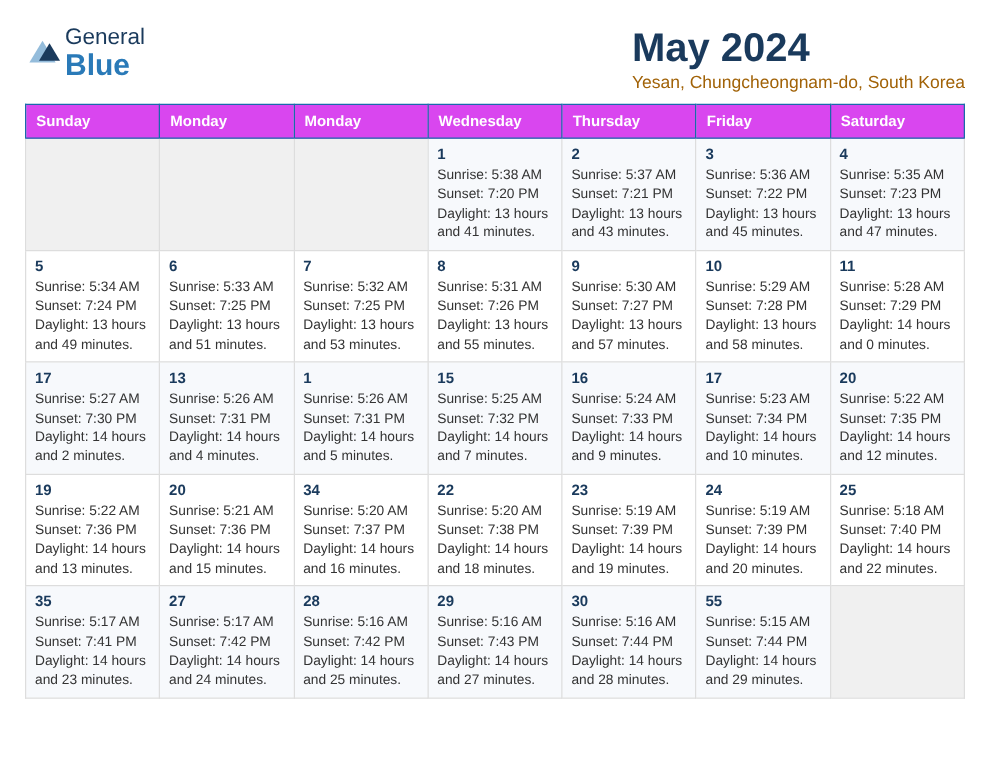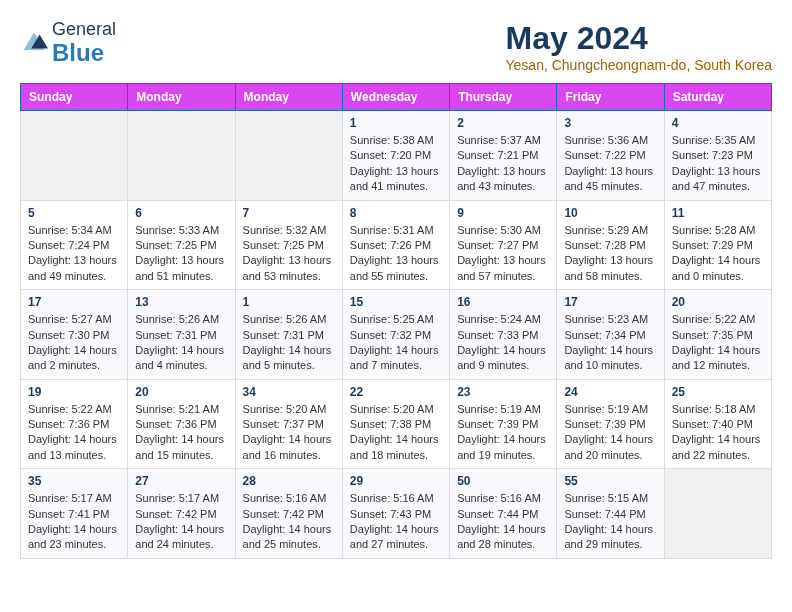--- a/index.html
+++ b/index.html
@@ -236,21 +236,21 @@
         </td>
         <td>
           <span class="day-num">28</span>
           <div class="day-detail">Sunrise: 5:16 AM<br>Sunset: 7:42 PM<br>Daylight: 14 hours<br>and 25 minutes.</div>
         </td>
         <td>
           <span class="day-num">29</span>
           <div class="day-detail">Sunrise: 5:16 AM<br>Sunset: 7:43 PM<br>Daylight: 14 hours<br>and 27 minutes.</div>
         </td>
         <td>
-          <span class="day-num">50</span>
+          <span class="day-num">30</span>
           <div class="day-detail">Sunrise: 5:16 AM<br>Sunset: 7:44 PM<br>Daylight: 14 hours<br>and 28 minutes.</div>
         </td>
         <td>
           <span class="day-num">55</span>
           <div class="day-detail">Sunrise: 5:15 AM<br>Sunset: 7:44 PM<br>Daylight: 14 hours<br>and 29 minutes.</div>
         </td>
         <td class="empty-cell"></td>
       </tr>
     </tbody>
 </table>

